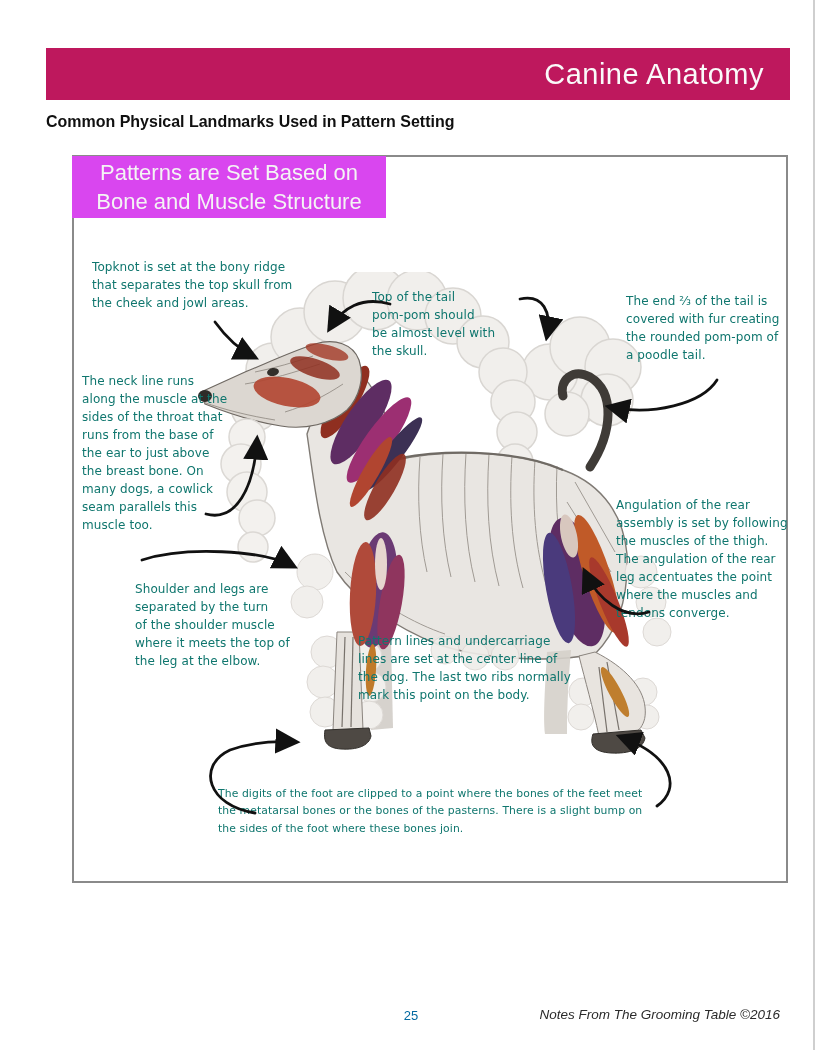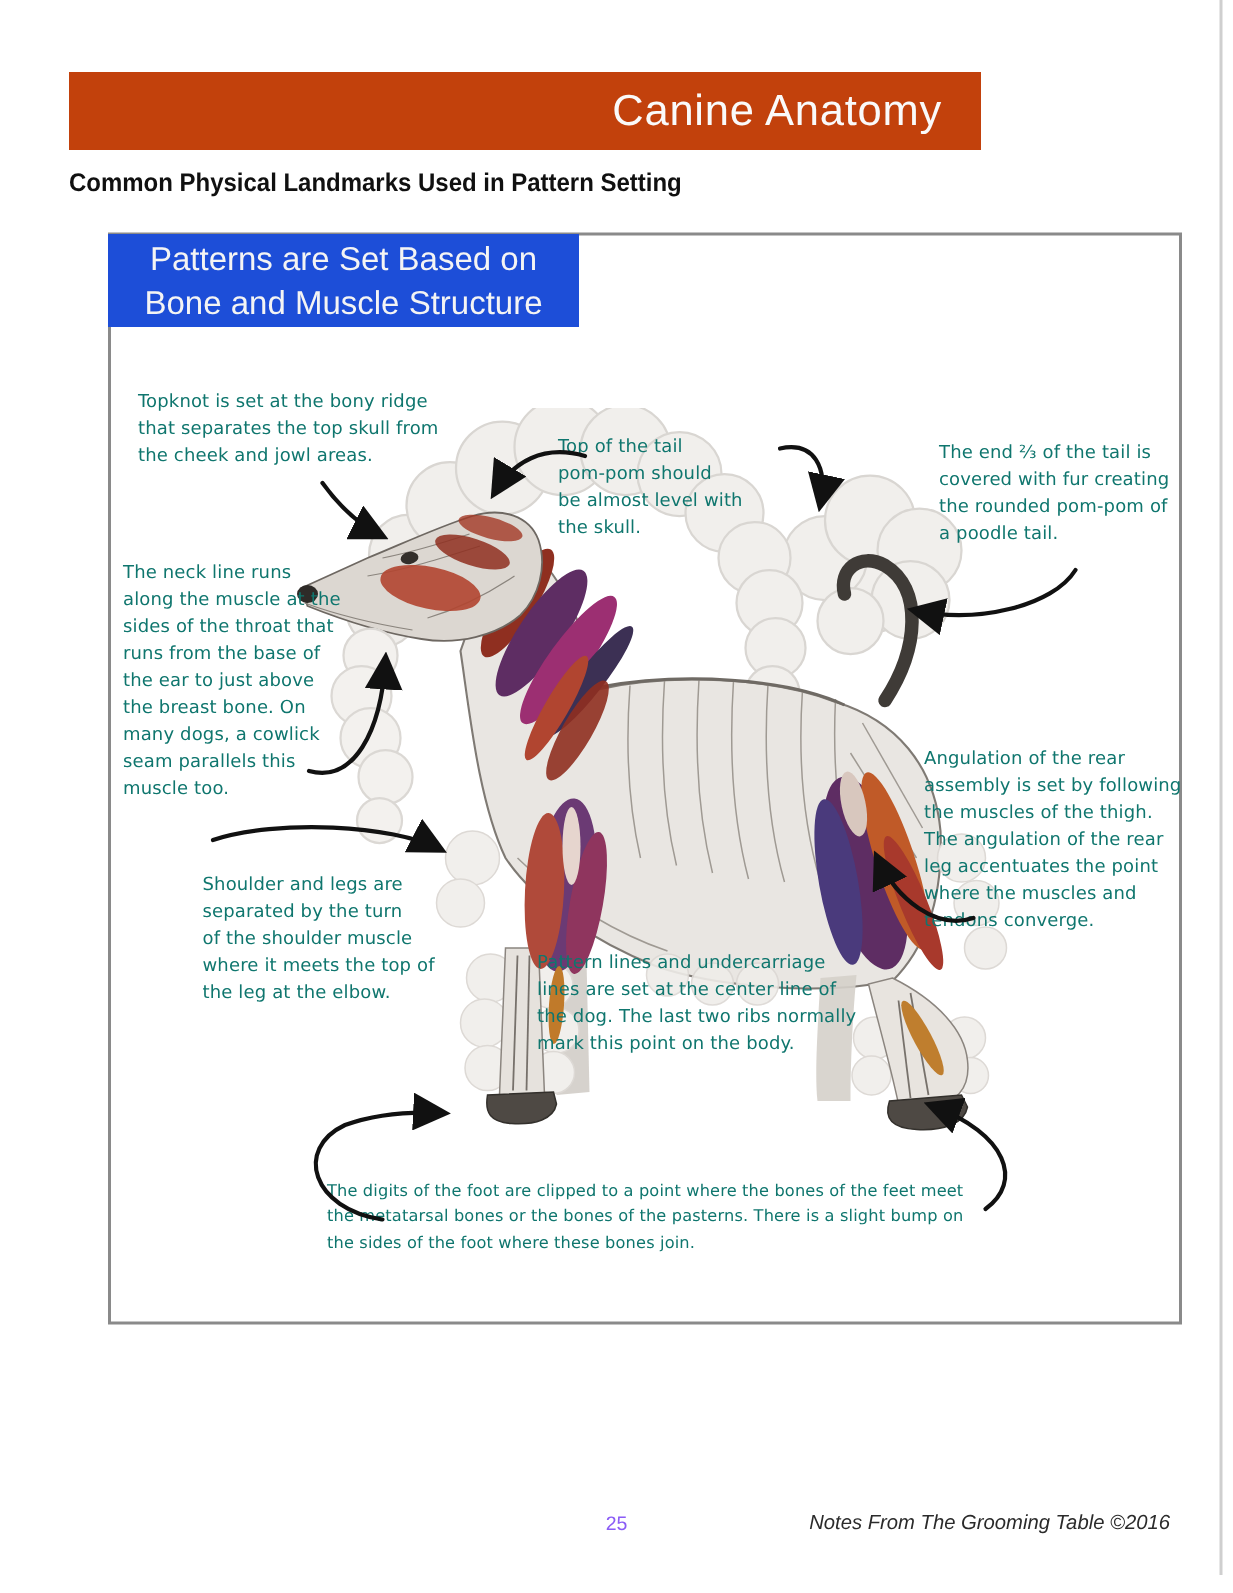--- a/index.html
+++ b/index.html
@@ -1,38 +1,38 @@
 <!DOCTYPE html>
 <html><head>
 <meta charset="utf-8">
 <style>
   html,body{margin:0;padding:0;background:#fff;}
   .page{position:relative;width:822px;height:1062px;background:#ffffff;overflow:hidden;
         font-family:"Liberation Sans",sans-serif;}
   .scan-edge{position:absolute;top:0;left:813px;width:2px;height:1050px;background:#cfcfcf;}
 
-  .header-bar{position:absolute;left:46px;top:48px;width:608px;height:52px;background:#c2410c;
+  .header-bar{position:absolute;left:46px;top:48px;width:744px;height:52px;background:#be185d;
               display:flex;align-items:center;justify-content:flex-end;}
   .header-title{color:#fafafa;font-size:29px;letter-spacing:0.5px;padding-right:26px;font-weight:400;}
 
   .subheading{position:absolute;left:46px;top:112px;font-size:17px;font-weight:bold;color:#101010;
               transform:scaleX(0.94);transform-origin:left;letter-spacing:0px;}
 
   .diagram-box{position:absolute;left:72px;top:155px;width:716px;height:728px;border:2px solid #8a8a8a;
                background:#ffffff;box-sizing:border-box;}
-  .diagram-title{position:absolute;left:72px;top:156px;width:314px;height:62px;background:#1d4ed8;
+  .diagram-title{position:absolute;left:72px;top:156px;width:314px;height:62px;background:#d946ef;
                  color:#f4f4f4;font-size:22px;line-height:29px;text-align:center;white-space:pre-line;
                  display:flex;align-items:center;justify-content:center;}
 
   .ann{position:absolute;font-family:"DejaVu Sans",sans-serif;font-size:12px;line-height:1.5;
        color:#0f766e;white-space:pre-line;letter-spacing:0.1px;}
   .ann.center{text-align:left;}
   .ann.small{font-size:10.8px;line-height:1.6;}
 
-  .footer-page{position:absolute;left:0;top:1008px;width:822px;text-align:center;font-size:13px;color:#8b5cf6;}
+  .footer-page{position:absolute;left:0;top:1008px;width:822px;text-align:center;font-size:13px;color:#0369a1;}
   .footer-credit{position:absolute;right:42px;top:1007px;font-family:Liberation Sans, sans-serif;
                  font-style:italic;font-size:13.5px;color:#2b2b2b;}
 
   svg{display:block;}
   .arrows{position:absolute;left:0;top:0;pointer-events:none;}
 </style>
 </head>
 <body>
 
 <div class="page">

